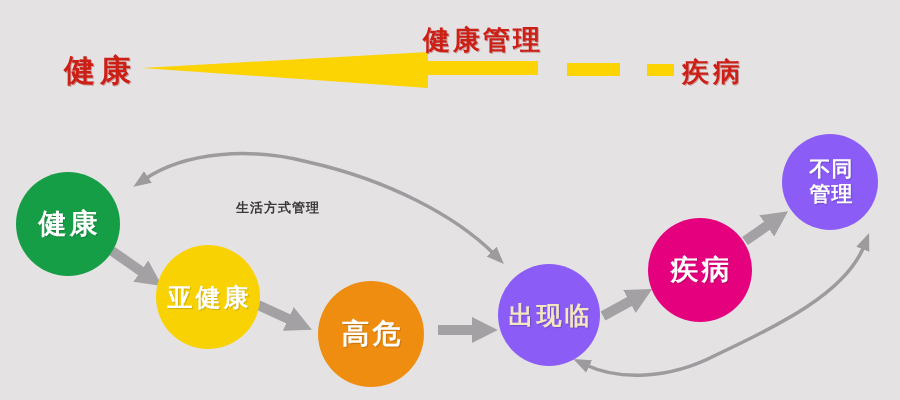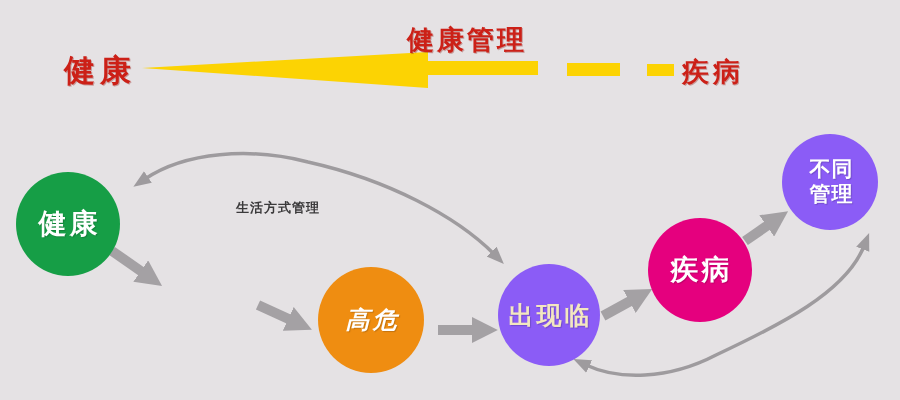--- a/index.html
+++ b/index.html
@@ -19,31 +19,31 @@
     position:absolute;z-index:2;
     border-radius:50%;
     display:flex;flex-direction:column;align-items:center;justify-content:center;
     font-weight:bold;text-align:center;
     line-height:1.12;letter-spacing:3px;
     text-shadow:1px 1px 1px rgba(0,0,0,0.18);
   }
   .node span{display:block;text-indent:3px;}
   .node-health{left:16px;top:172px;width:104px;height:104px;font-size:28px;}
   .node-sub-health{left:156px;top:245px;width:104px;height:104px;font-size:25px;}
-  .node-high-risk{left:318px;top:267px;width:106px;height:106px;font-size:24px;font-style:italic;}
+  .node-high-risk{left:318px;top:281px;width:106px;height:106px;font-size:28px;}
   .node-clinical-symptoms{left:498px;top:264px;width:102px;height:102px;font-size:25px;}
   .node-disease{left:648px;top:218px;width:104px;height:104px;font-size:28px;}
   .node-disease-management{left:782px;top:134px;width:96px;height:96px;font-size:21px;line-height:1.18;letter-spacing:1px;}
   
   .red-label{
     position:absolute;z-index:3;
     font-weight:bold;
     text-shadow:1px 1px 0 rgba(140,20,15,0.35);
   }
-  #title-label{left:407px;top:22px;font-size:27px;letter-spacing:3px;font-family:Liberation Mono, monospace;}
+  #title-label{left:423px;top:22px;font-size:27px;letter-spacing:3px;font-family:Liberation Mono, monospace;}
   #left-spectrum-label{left:64px;top:50px;font-size:31px;letter-spacing:5px;}
   #right-spectrum-label{left:682px;top:54px;font-size:27px;letter-spacing:4px;}
   #lifestyle-label{
     position:absolute;z-index:3;
     left:236px;top:199px;
     font-size:13px;font-weight:bold;letter-spacing:1px;
     color:#3b3a3b;
   }
 </style>
 </head>
@@ -81,20 +81,23 @@
 
   <div class="red-label" id="title-label" style="color: rgb(204, 32, 23);">健康管理</div>
   <div class="red-label" id="left-spectrum-label" style="color: rgb(204, 32, 23);">健康</div>
   <div class="red-label" id="right-spectrum-label" style="color: rgb(204, 32, 23);">疾病</div>
   <div id="lifestyle-label">生活方式管理</div>
 
   <div class="node node-health" style="background-color: rgb(22, 158, 70); color: rgb(255, 255, 255);">
     <span>健康</span>
   </div>
 
+  <div class="node node-sub-health" style="background-color: rgb(248, 210, 3); color: rgb(255, 255, 255);">
+    <span>亚健康</span>
+  </div>
 
   <div class="node node-high-risk" style="background-color: rgb(239, 141, 17); color: rgb(255, 255, 255);">
     <span>高危</span>
   </div>
 
   <div class="node node-clinical-symptoms" style="background-color: #8b5cf6; color: rgb(243, 231, 192);">
     <span>出现临</span>
   </div>
 
   <div class="node node-disease" style="background-color: rgb(229, 0, 126); color: rgb(255, 255, 255);">

